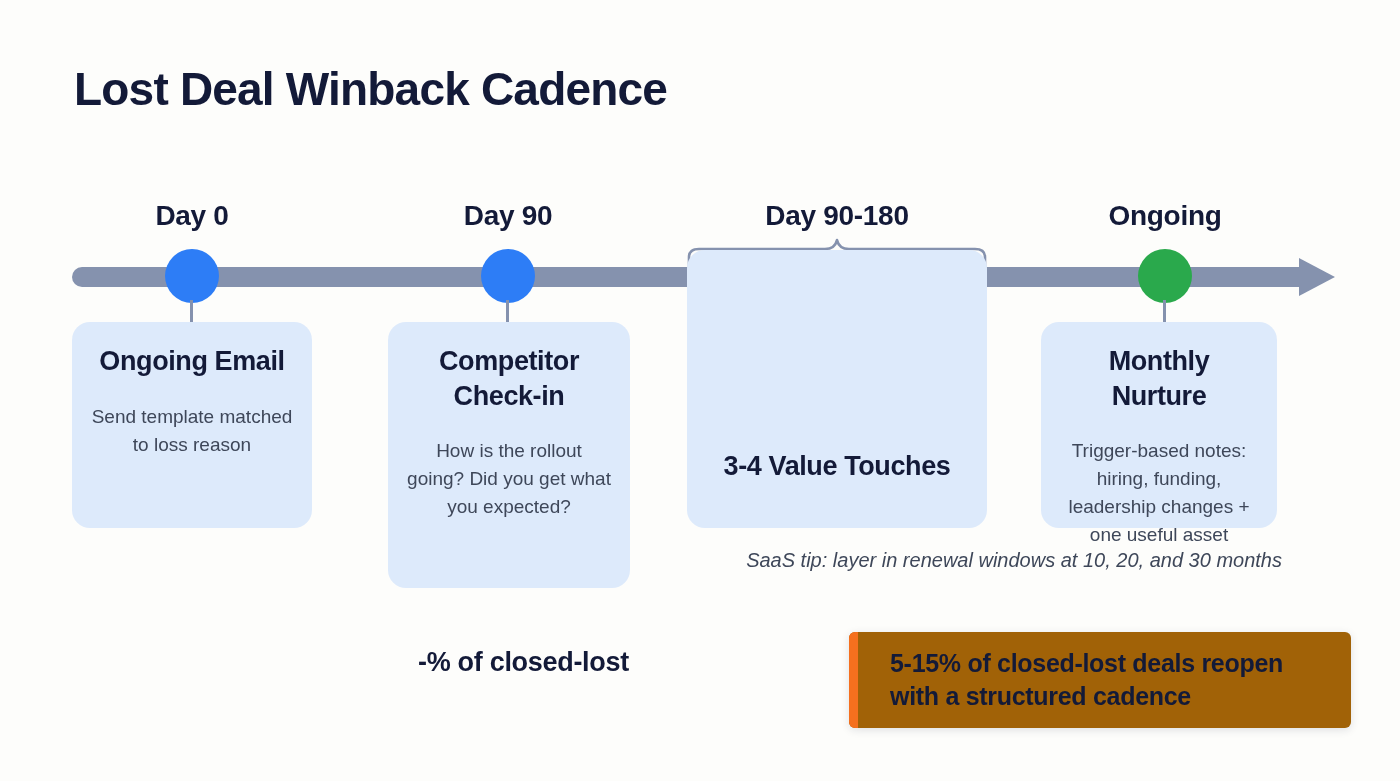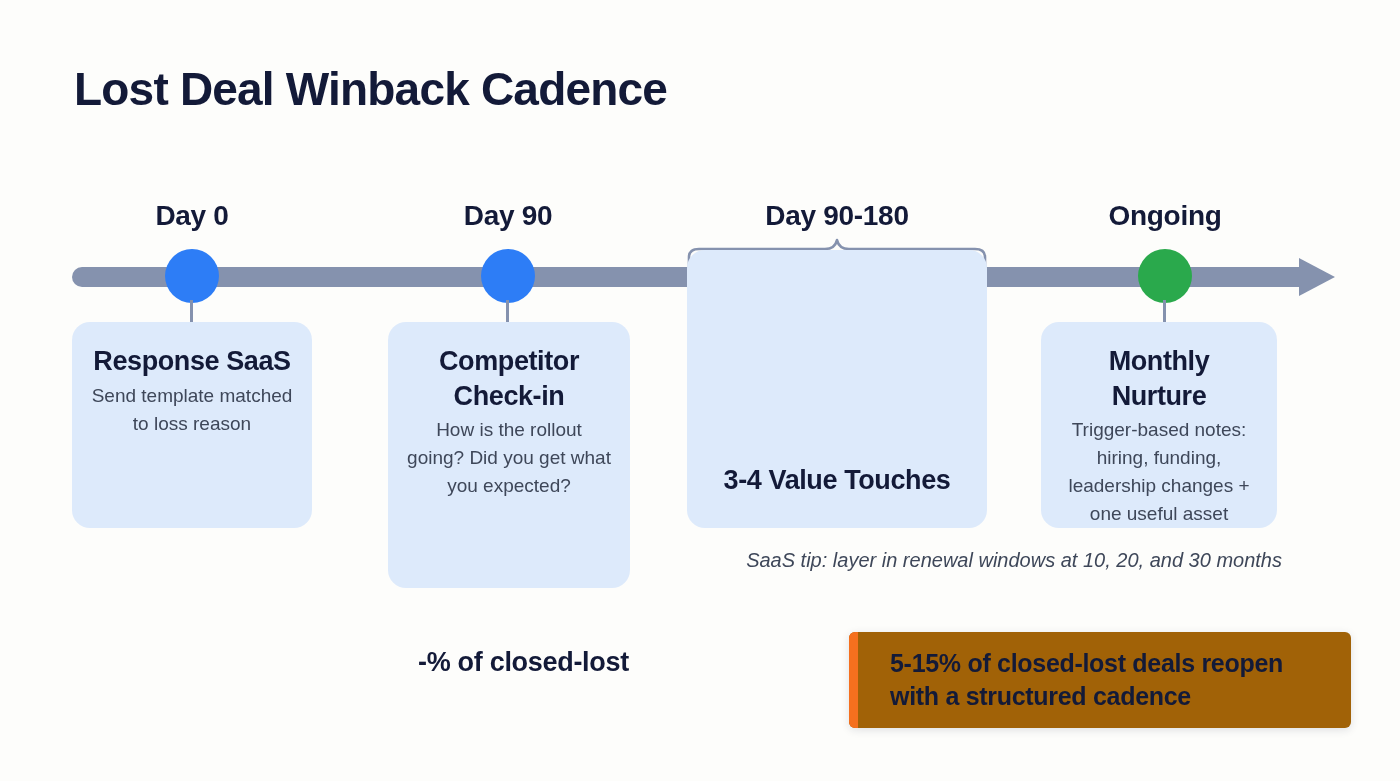--- a/index.html
+++ b/index.html
@@ -102,32 +102,32 @@
     align-items: center;
   }
   .card-title {
     font-size: 27px;
     font-weight: bold;
     color: #131a38;
     line-height: 1.28;
     letter-spacing: -0.4px;
   }
   .card-desc {
-    margin-top: 3px;
+    margin-top: 24px;
     font-size: 19px;
     color: #3e4759;
     line-height: 1.48;
   }
 
   .card-1 { left: 72px;  top: 322px; width: 240px; height: 206px; }
   .card-2 { left: 388px; top: 322px; width: 242px; height: 266px; }
   .card-3 {
     left: 687px; top: 250px; width: 300px; height: 278px;
     justify-content: flex-end;
-    padding-bottom: 30px;
+    padding-bottom: 44px;
   }
   .card-4 { left: 1041px; top: 322px; width: 236px; height: 206px; }
 
   
   .brace {
     position: absolute;
     left: 687px;
     top: 238px;
     width: 300px;
     height: 30px;
@@ -214,21 +214,21 @@
     <path d="M2,29 L2,19 Q2,11 12,11 L138,11 Q148,11 150,2 Q152,11 162,11 L288,11 Q298,11 298,19 L298,29" fill="none" stroke="#8592ae" stroke-width="2.6" stroke-linecap="round" stroke-linejoin="round"></path>
   </svg>
 
   <div class="milestone" style="left:1105px; width:120px;">
     <div class="milestone-label">Ongoing</div>
     <div class="milestone-dot green"></div>
   </div>
   <div class="stem" style="left:1163px;"></div>
 
   <div class="card card-1">
-    <div class="card-title">Response SaaS</div>
+    <div class="card-title">Ongoing Email</div>
     <div class="card-desc">Send template matched to loss reason</div>
   </div>
 
   <div class="card card-2">
     <div class="card-title">Competitor Check-in</div>
     <div class="card-desc">How is the rollout going? Did you get what you expected?</div>
   </div>
 
   <div class="card card-3">
     <div class="card-title">3-4 Value Touches</div>

